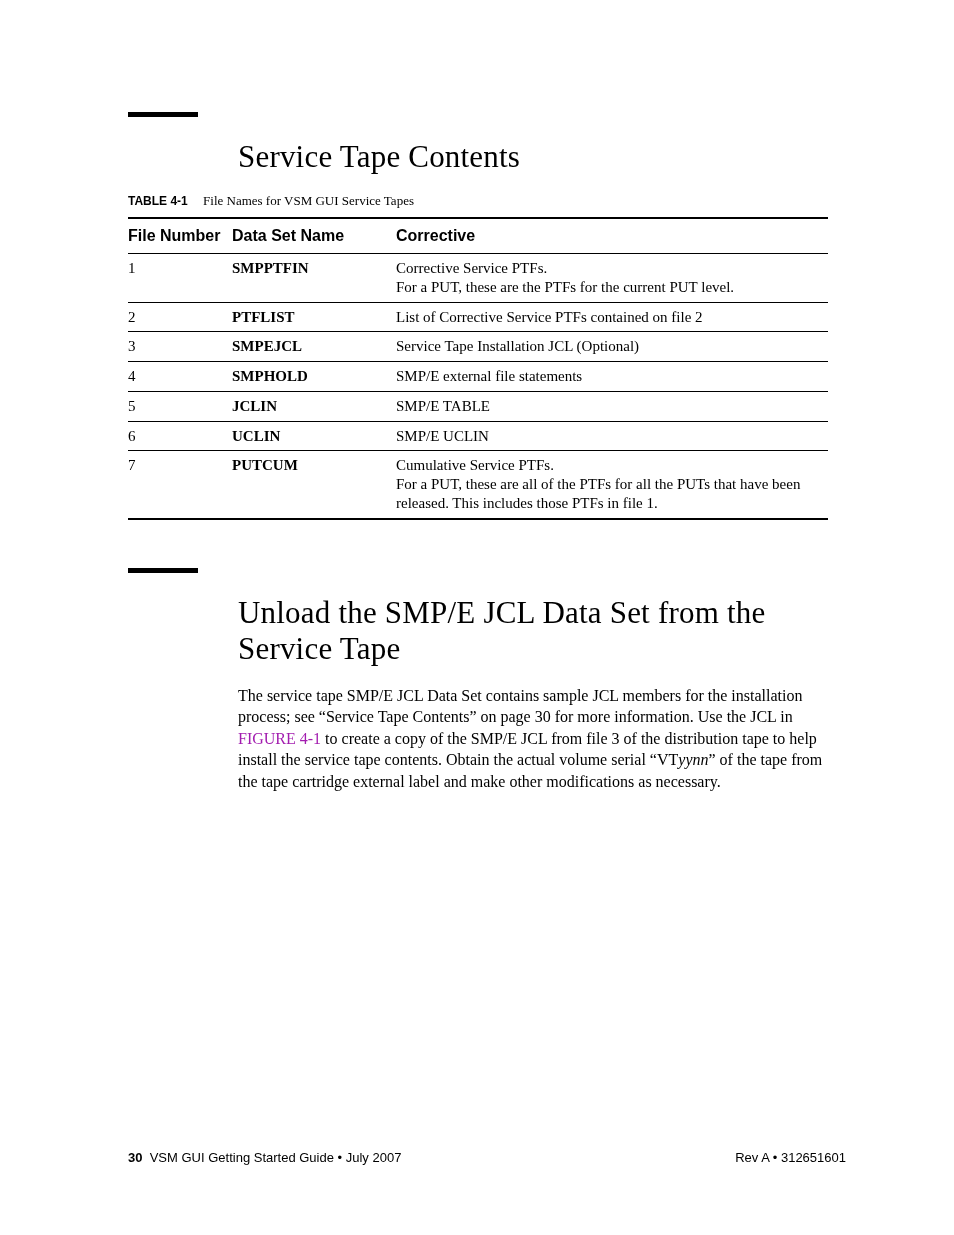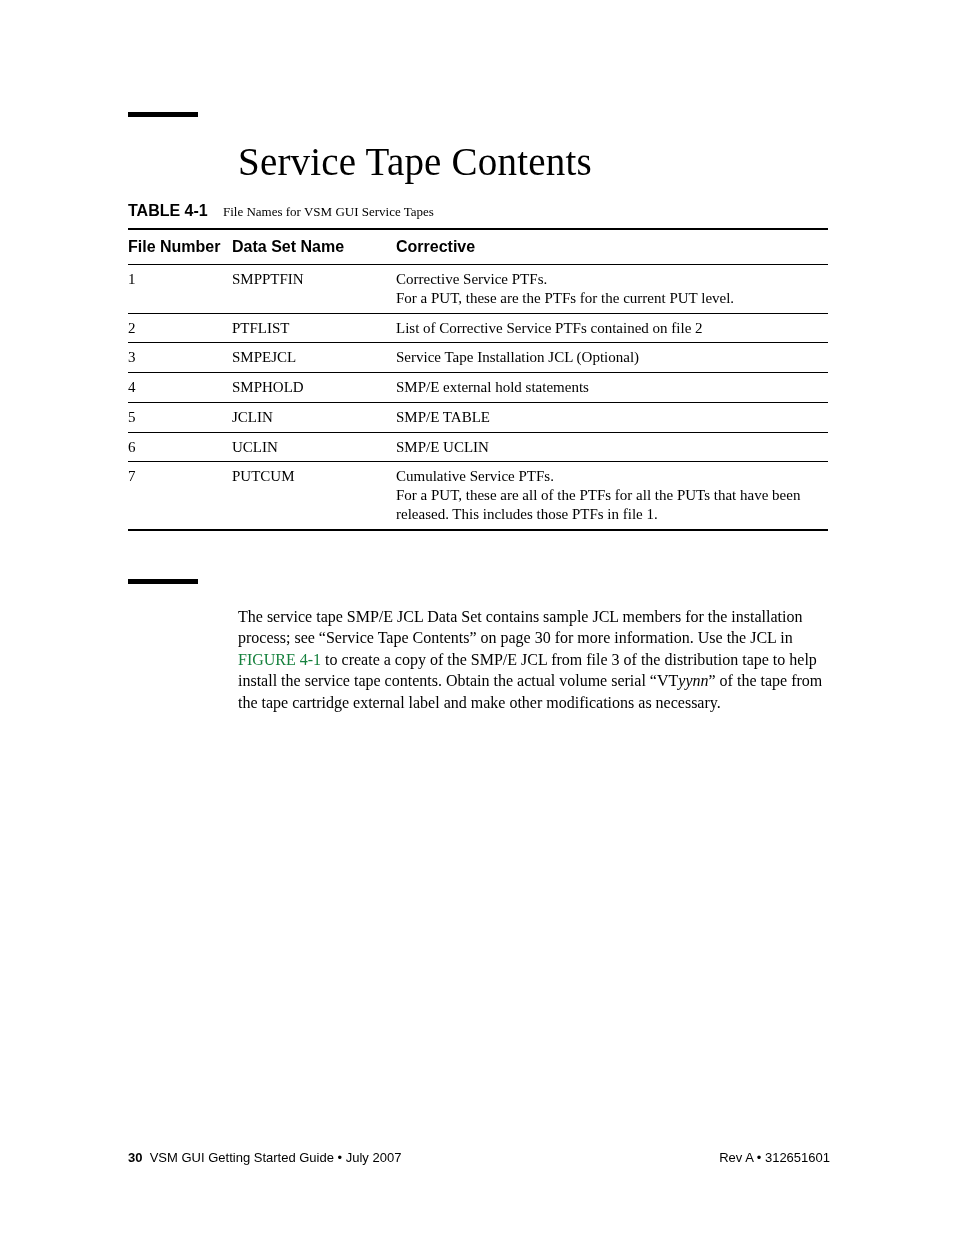--- a/index.html
+++ b/index.html
@@ -21,40 +21,40 @@
     position: relative;
   }
   .rule-bar {
     height: 5px;
     background: #000;
     width: 70px;
     margin-bottom: 22px;
   }
   h1.section {
     font-weight: 400;
-    font-size: 39px;
+    font-size: 31px;
     margin: 0 0 18px 0;
     letter-spacing: 0.2px;
   }
   .content-col {
     margin-left: 110px;
   }
   p.body {
     font-size: 16px;
     line-height: 1.35;
     margin: 0 0 18px 0;
   }
   .table-caption {
     font-size: 13px;
     margin: 0 0 8px 0;
   }
   .table-caption b {
     font-family: Helvetica, Arial, sans-serif;
     font-weight: 700;
-    font-size: 16px;
+    font-size: 12px;
     margin-right: 12px;
   }
   table.data {
     border-collapse: collapse;
     width: 700px;
     font-size: 15px;
   }
   table.data th {
     font-family: Helvetica, Arial, sans-serif;
     font-size: 16px;
@@ -67,29 +67,29 @@
   table.data td {
     vertical-align: top;
     padding: 5px 4px 5px 0;
     border-bottom: 1px solid #000;
     line-height: 1.25;
   }
   table.data tr:last-child td {
     border-bottom: 2px solid #000;
   }
   .col-num   { width: 100px; }
-  .col-name  { width: 160px; }
+  .col-name  { width: 160px; font-weight: bold; }
   .col-desc  { width: auto; }
   .gap-after-table { height: 48px; }
-  a.xref { color: #15803d; text-decoration: none; }
+  a.xref { color: #a21caf; text-decoration: none; }
   .ital { font-style: italic; }
   .footer {
     position: absolute;
     left: 128px;
-    right: 124px;
+    right: 108px;
     bottom: 70px;
     font-family: Helvetica, Arial, sans-serif;
     font-size: 13px;
     display: flex;
     justify-content: space-between;
   }
   .footer b { font-weight: 700; }
 </style>
 </head>
 <body>
@@ -126,21 +126,21 @@
           <td class="col-desc">List of Corrective Service PTFs contained on file 2</td>
         </tr>
         <tr>
           <td class="col-num">3</td>
           <td class="col-name">SMPEJCL</td>
           <td class="col-desc">Service Tape Installation JCL (Optional)</td>
         </tr>
         <tr>
           <td class="col-num">4</td>
           <td class="col-name">SMPHOLD</td>
-          <td class="col-desc">SMP/E external hold statements</td>
+          <td class="col-desc">SMP/E external file statements</td>
         </tr>
         <tr>
           <td class="col-num">5</td>
           <td class="col-name">JCLIN</td>
           <td class="col-desc">SMP/E TABLE</td>
         </tr>
         <tr>
           <td class="col-num">6</td>
           <td class="col-name">UCLIN</td>
           <td class="col-desc">SMP/E UCLIN</td>
@@ -150,20 +150,21 @@
           <td class="col-name">PUTCUM</td>
           <td class="col-desc">Cumulative Service PTFs.<br>For a PUT, these are all of the PTFs for all the PUTs that have been released. This includes those PTFs in file 1.</td>
         </tr>
       </tbody>
   </table>
 
   <div class="gap-after-table"></div>
 
   <div class="rule-bar"></div>
   <div class="content-col">
+    <h1 class="section">Unload the SMP/E JCL Data Set from the Service Tape</h1>
     <p class="body">
       <span>The service tape SMP/E JCL Data Set contains sample JCL members for the installation process; see “Service Tape Contents” on page 30 for more information. Use the JCL in </span><a class="xref" href="#">FIGURE 4-1</a><span> to create a copy of the SMP/E JCL from file 3 of the distribution tape to help install the service tape contents. Obtain the actual volume serial “VT</span><span class="ital">yynn</span><span>” of the tape from the tape cartridge external label and make other modifications as necessary.</span>
     </p>
   </div>
 
   <div class="footer">
     <span>
       <b>30</b>&nbsp;&nbsp;<span>VSM GUI Getting Started Guide  •  July 2007</span>
     </span>
     <span>Rev A  •  312651601</span>

